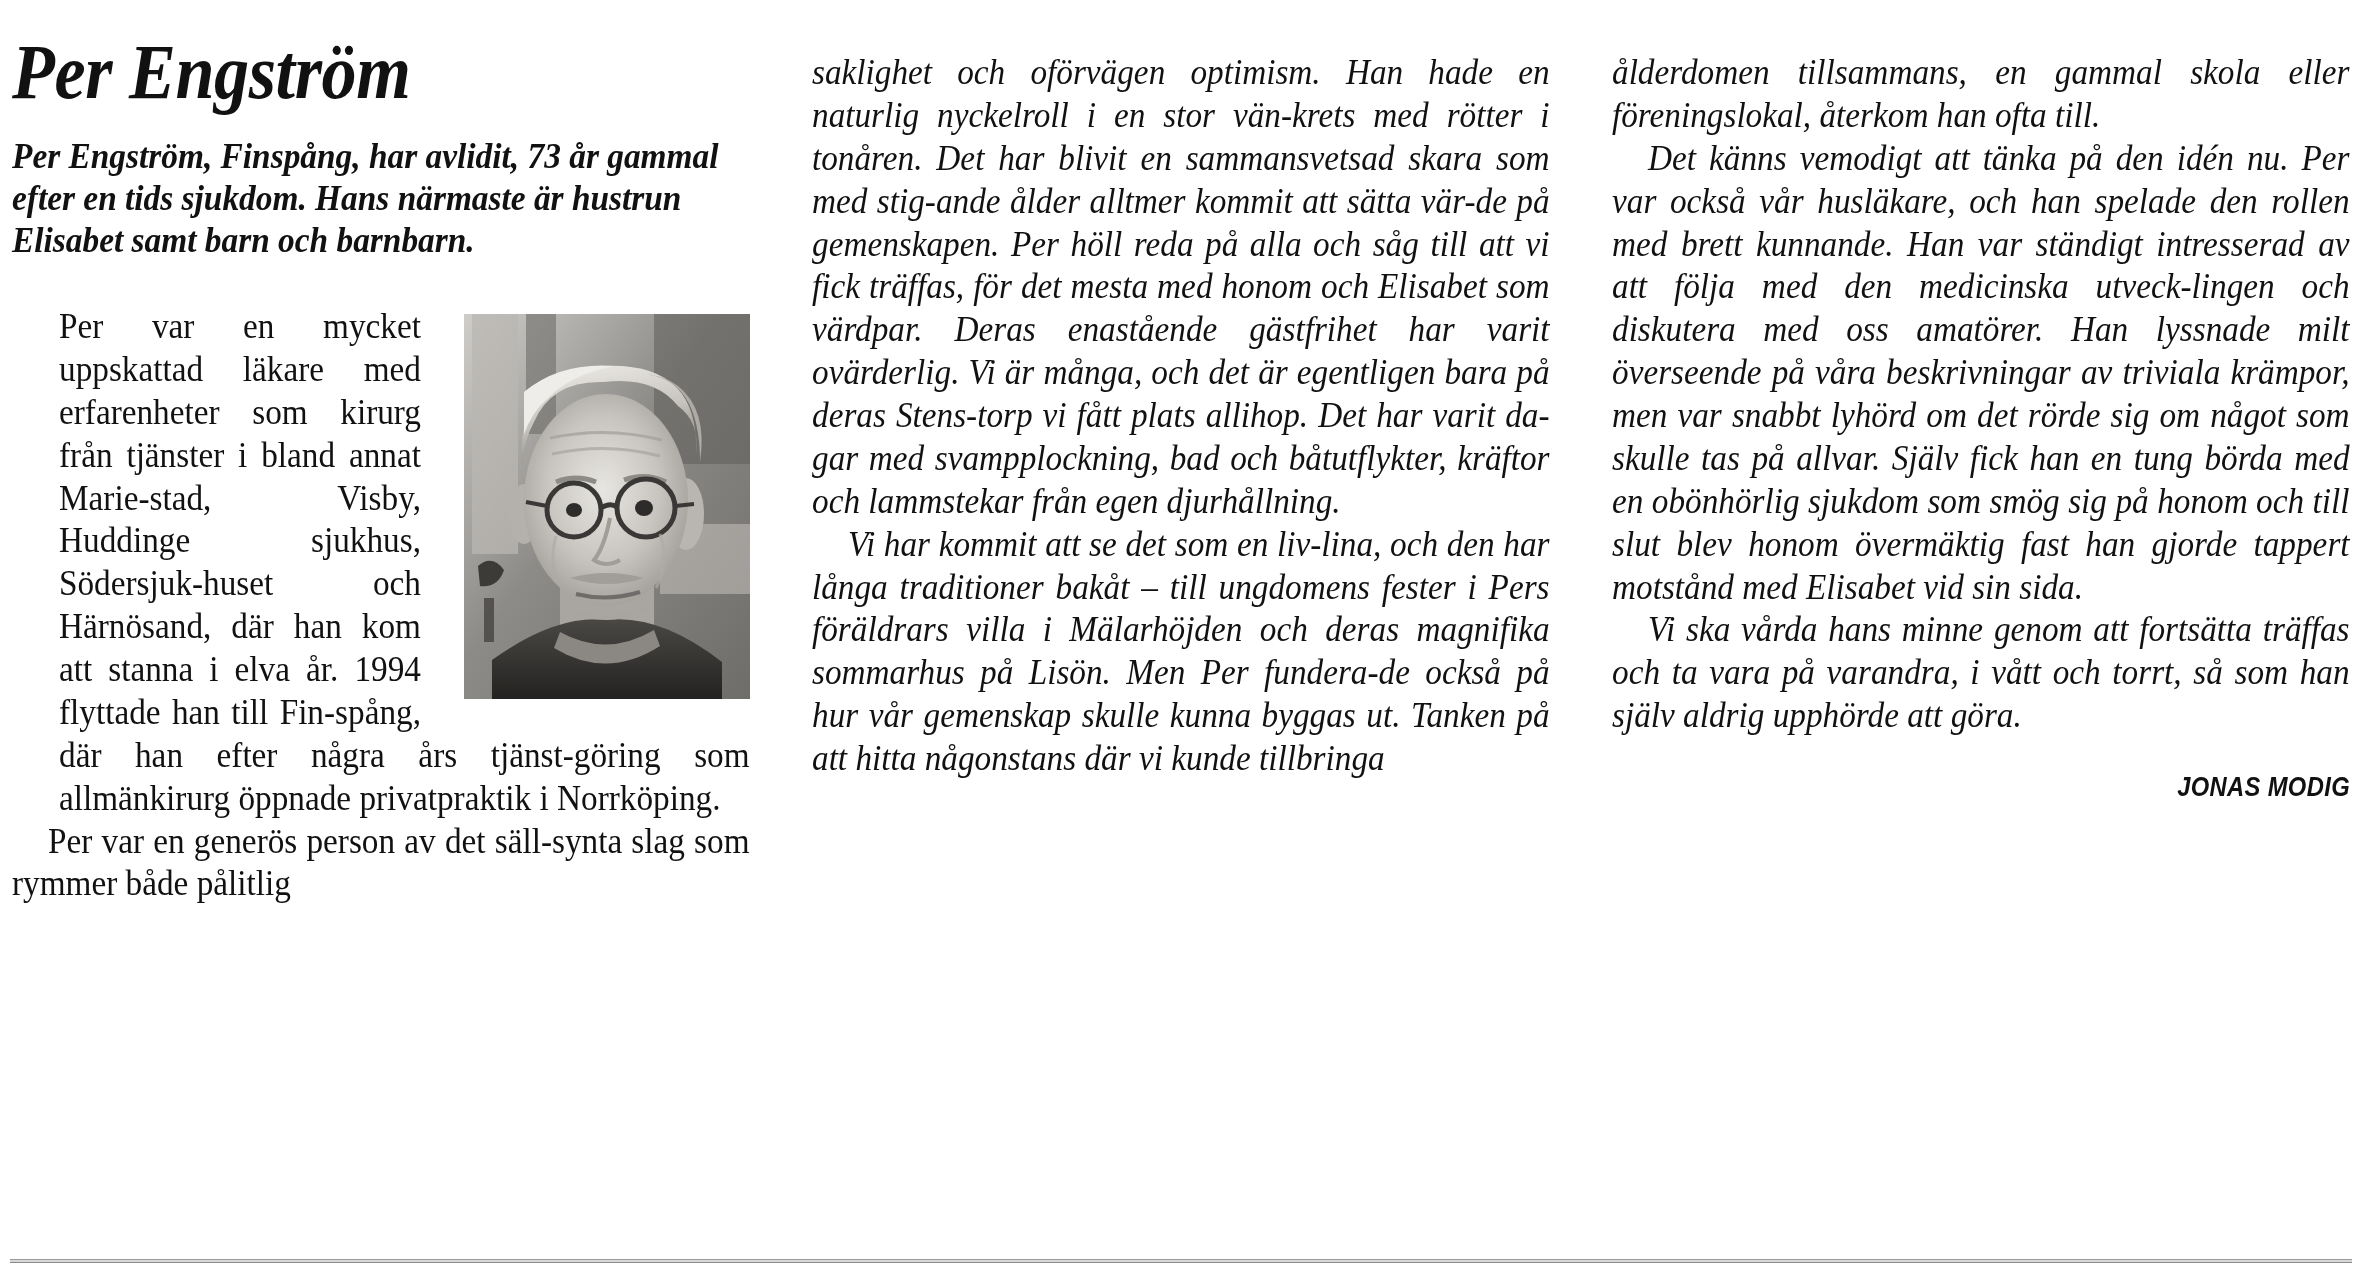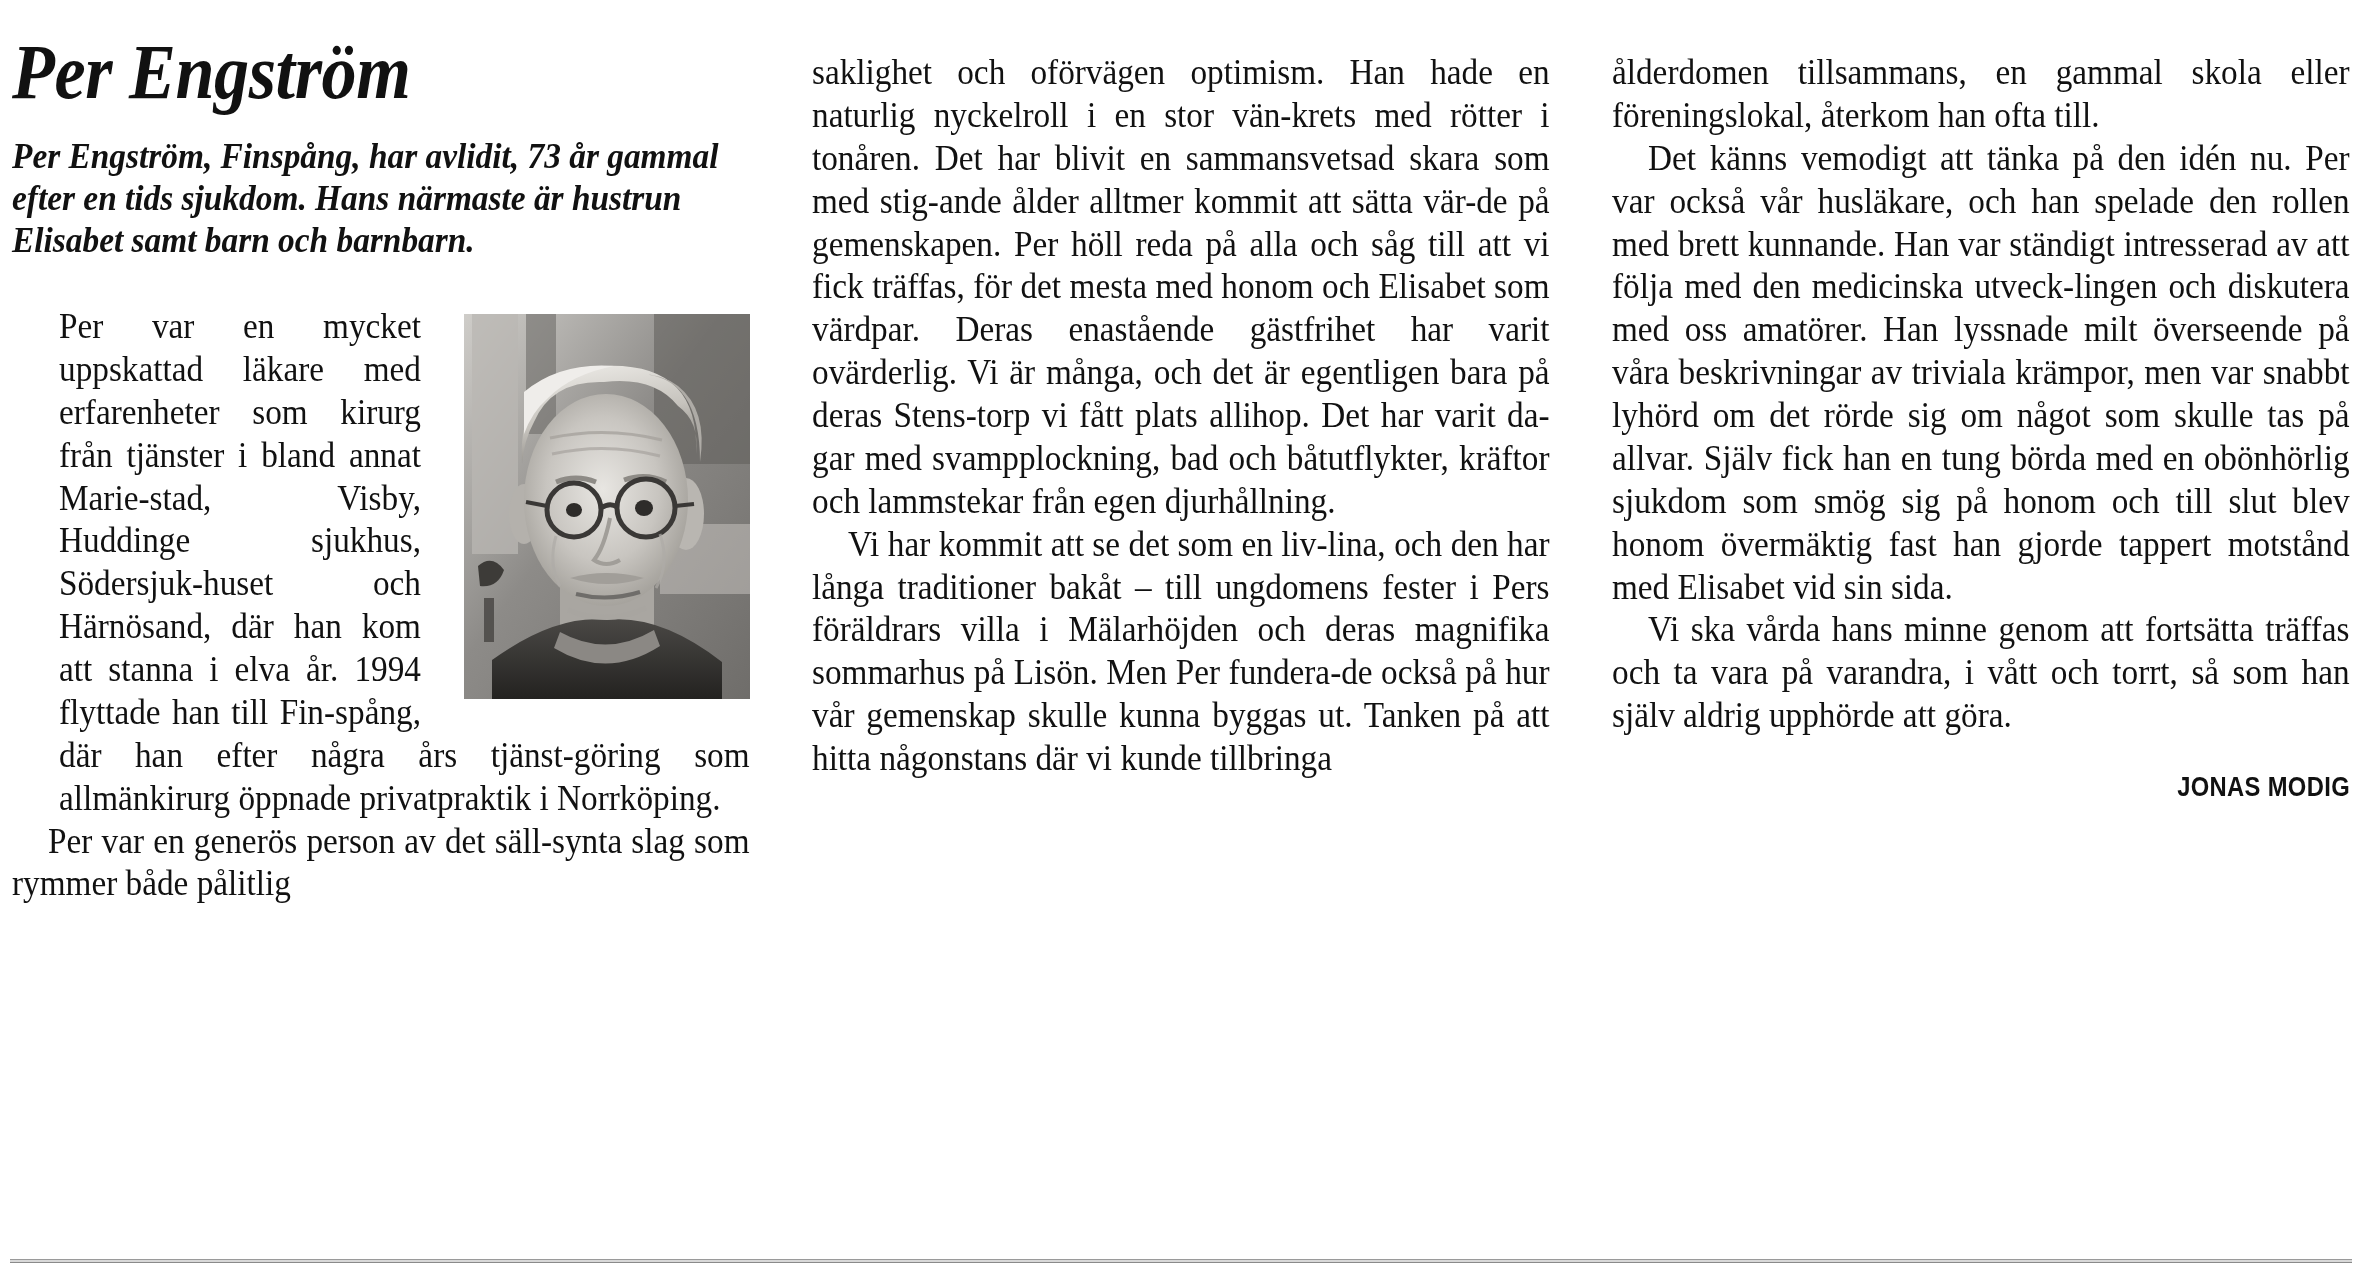--- a/index.html
+++ b/index.html
@@ -33,21 +33,21 @@
     height: 1210px;
     display: flex;
     gap: 62px;
   }
 
   .col {
     width: 760px;
     position: relative;
   }
 
-  .col-2, .col-3 { padding-top: 52px; }
+  .col-2, .col-3 { padding-top: 52px; font-style: italic; }
 
   
   .headline {
     font-family: "Liberation Serif", "DejaVu Serif", serif;
     font-style: italic;
     font-weight: 700;
     font-size: 78px;
     line-height: 0.98;
     letter-spacing: -0.5px;
     margin: 0;

